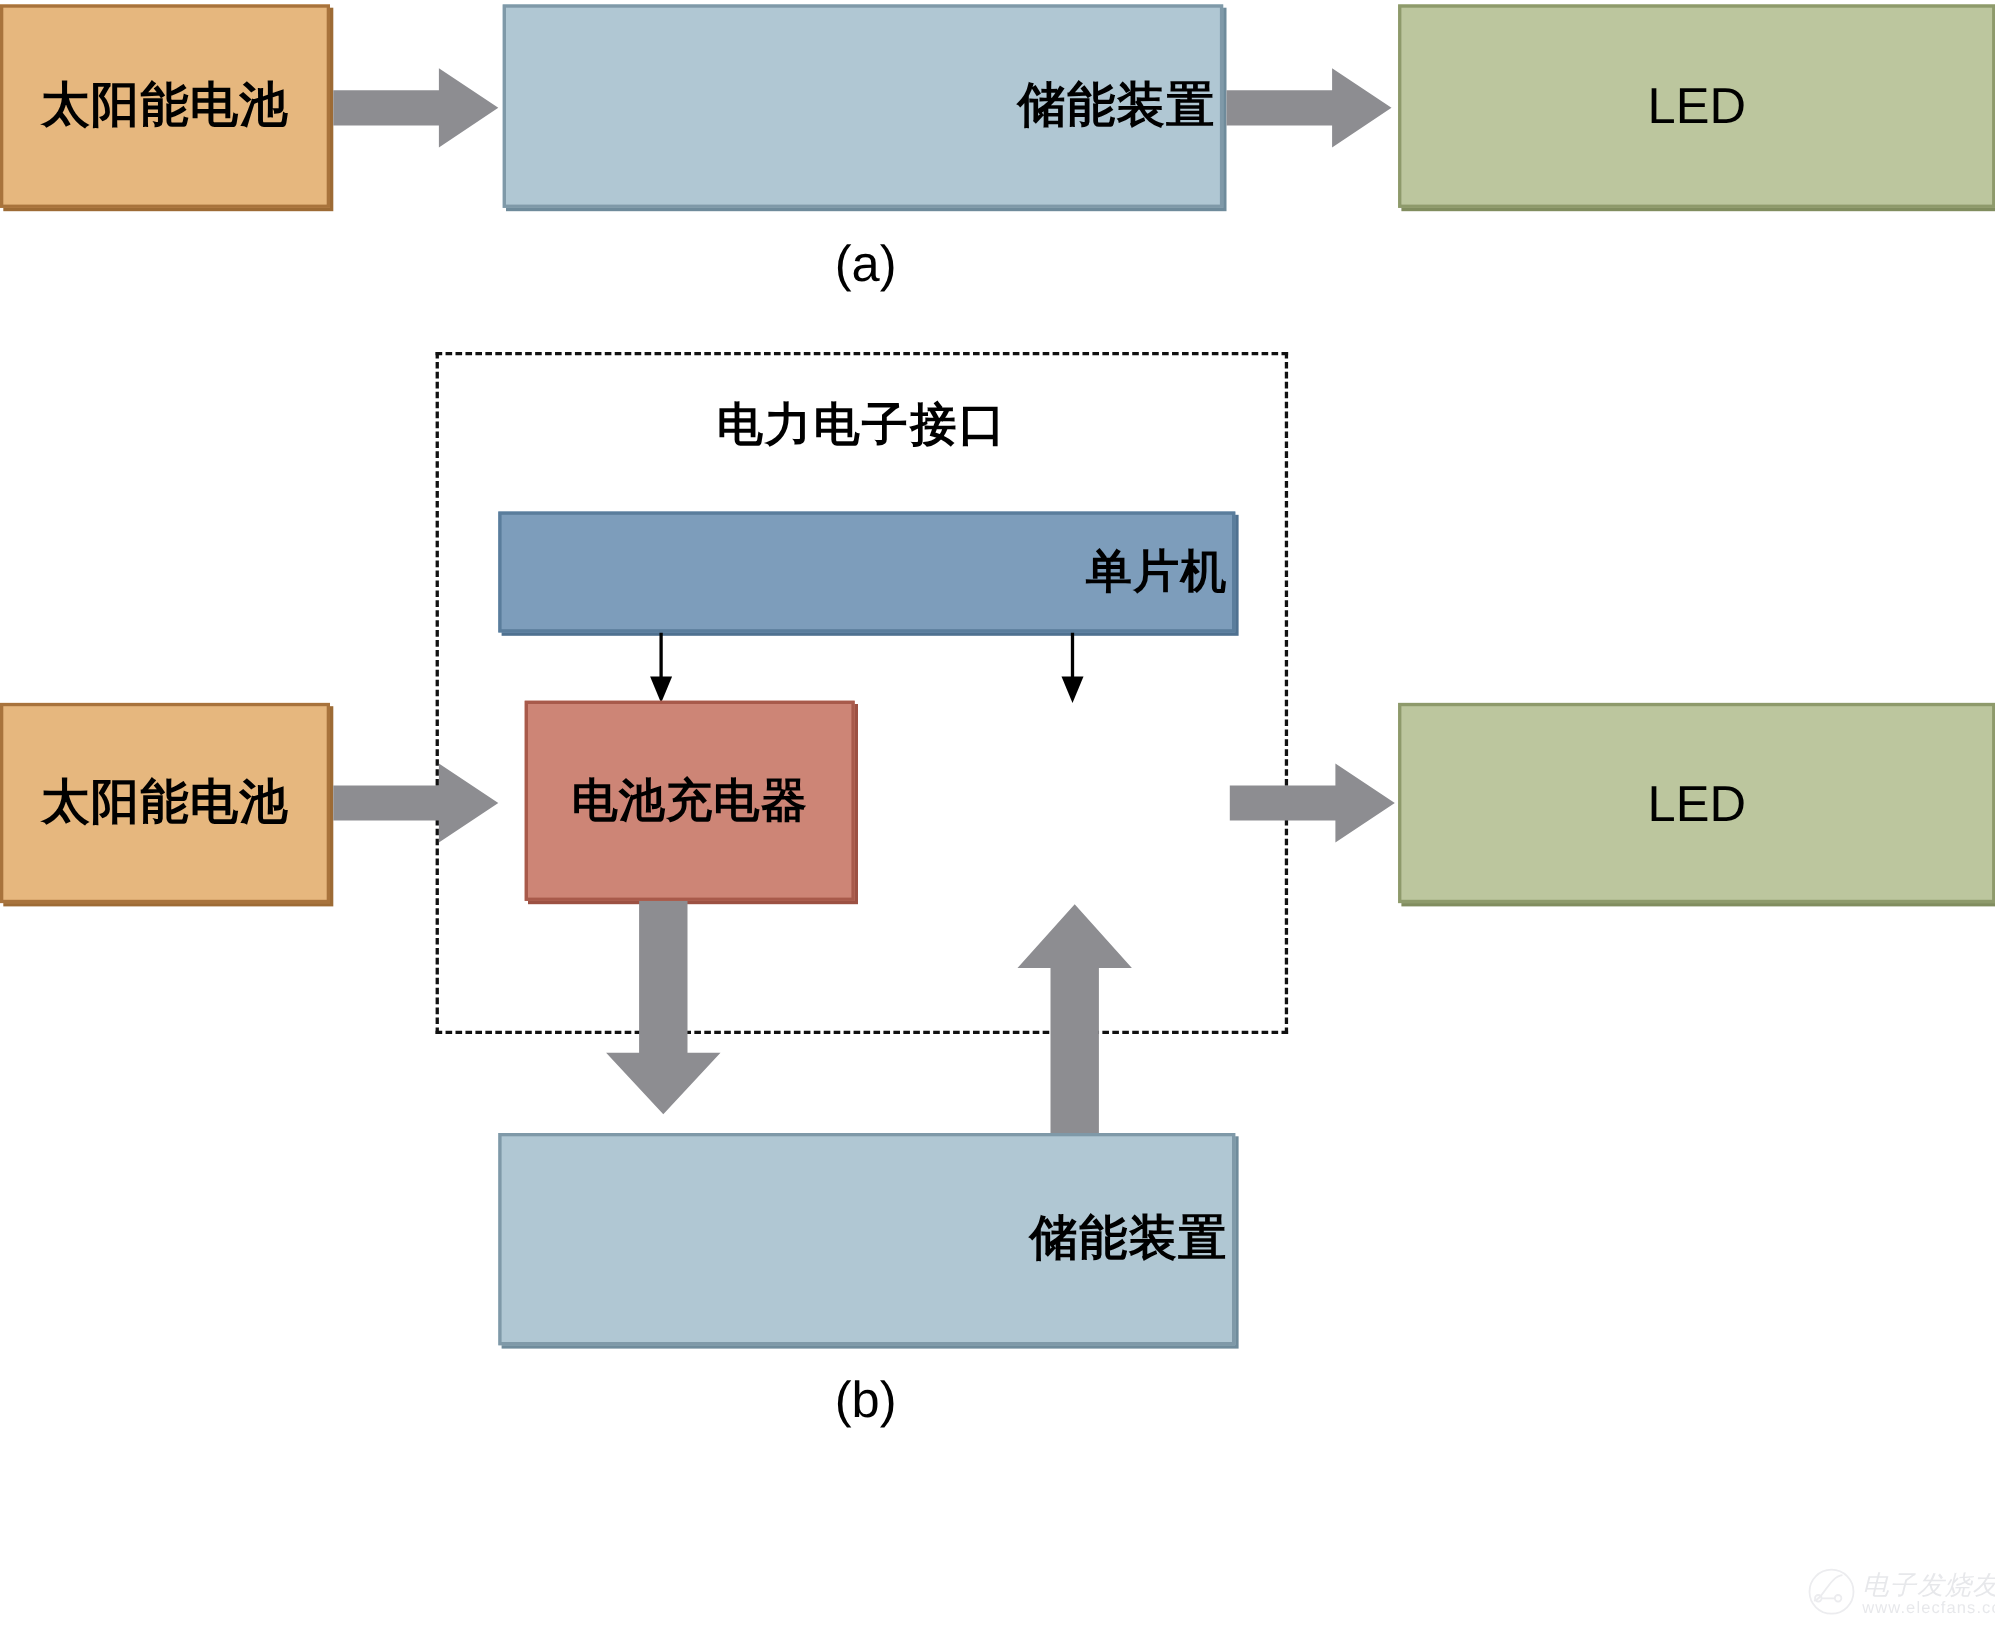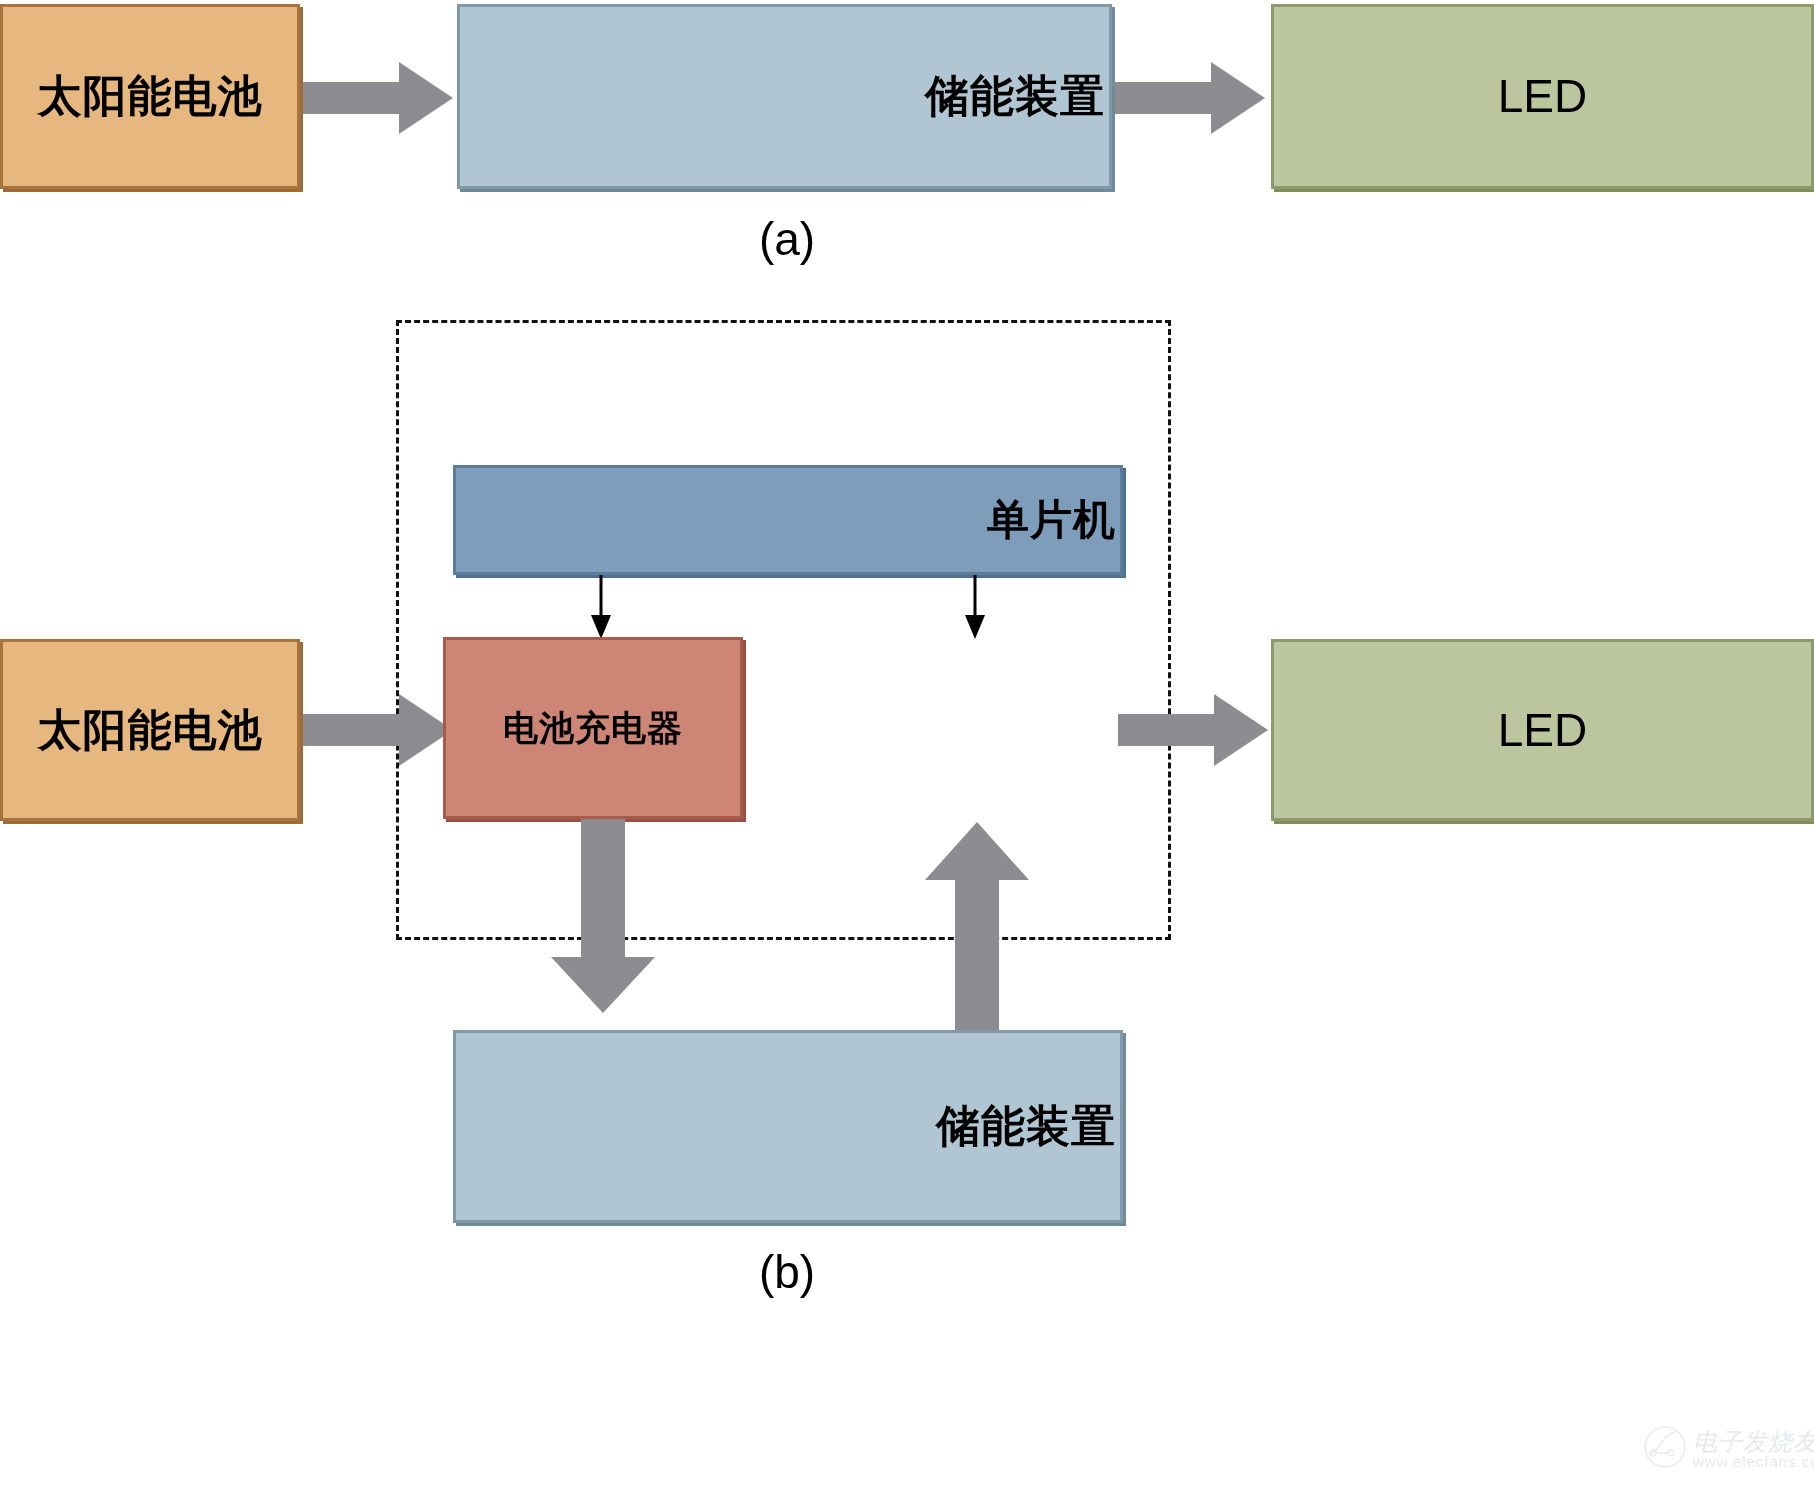--- a/index.html
+++ b/index.html
@@ -176,20 +176,23 @@
   <div class="box led latin" style="left:1271px; top:4px; width:543px; height:185px; font-size:46px;">
     <span class="label">LED</span>
   </div>
 
   <div class="caption" style="left:707px; top:212px; width:160px;">
     <span>(a)</span>
   </div>
 
   <div class="dashed-region" style="left:396px; top:320px; width:775px; height:620px;"></div>
 
+  <div class="region-title" style="left:396px; top:358px; width:775px;">
+    <span>电力电子接口</span>
+  </div>
 
   <div class="box mcu cn" style="left:453px; top:465px; width:670px; height:110px; font-size:42px;">
     <span class="label">单片机</span>
   </div>
 
   <div class="linearrow" style="left:586px; top:575px; width:30px; height:66px;">
     <svg width="30" height="66" viewBox="0 0 30 66">
       <line x1="15" y1="0" x2="15" y2="48" stroke="#000000" stroke-width="3"></line>
       <polygon points="15,64 5,40 25,40" fill="#000000"></polygon>
     </svg>
@@ -205,21 +208,21 @@
   <div class="box solar cn" style="left:0px; top:639px; width:300px; height:182px; font-size:44px;">
     <span class="label">太阳能电池</span>
   </div>
 
   <div class="blockarrow" style="left:303px; top:694px; width:150px; height:72px;">
     <svg width="150" height="72" viewBox="0 0 150 72">
       <polygon points="0,20 96,20 96,0 150,36 96,72 96,52 0,52" fill="#8d8d91"></polygon>
     </svg>
   </div>
 
-  <div class="box charger cn" style="left:443px; top:637px; width:300px; height:182px; font-size:35px;">
+  <div class="box charger cn" style="left:477px; top:637px; width:300px; height:182px; font-size:42px;">
     <span class="label">电池充电器</span>
   </div>
 
 
   <div class="blockarrow" style="left:1118px; top:694px; width:150px; height:72px;">
     <svg width="150" height="72" viewBox="0 0 150 72">
       <polygon points="0,20 96,20 96,0 150,36 96,72 96,52 0,52" fill="#8d8d91"></polygon>
     </svg>
   </div>
 

